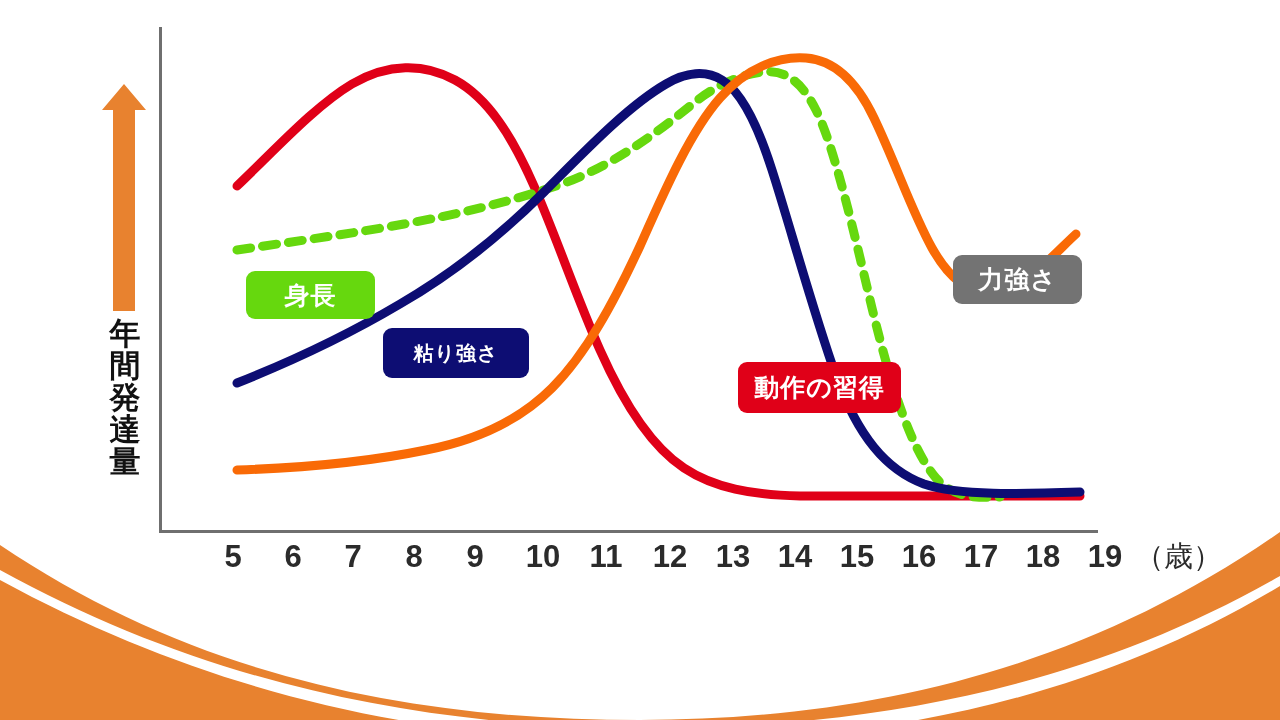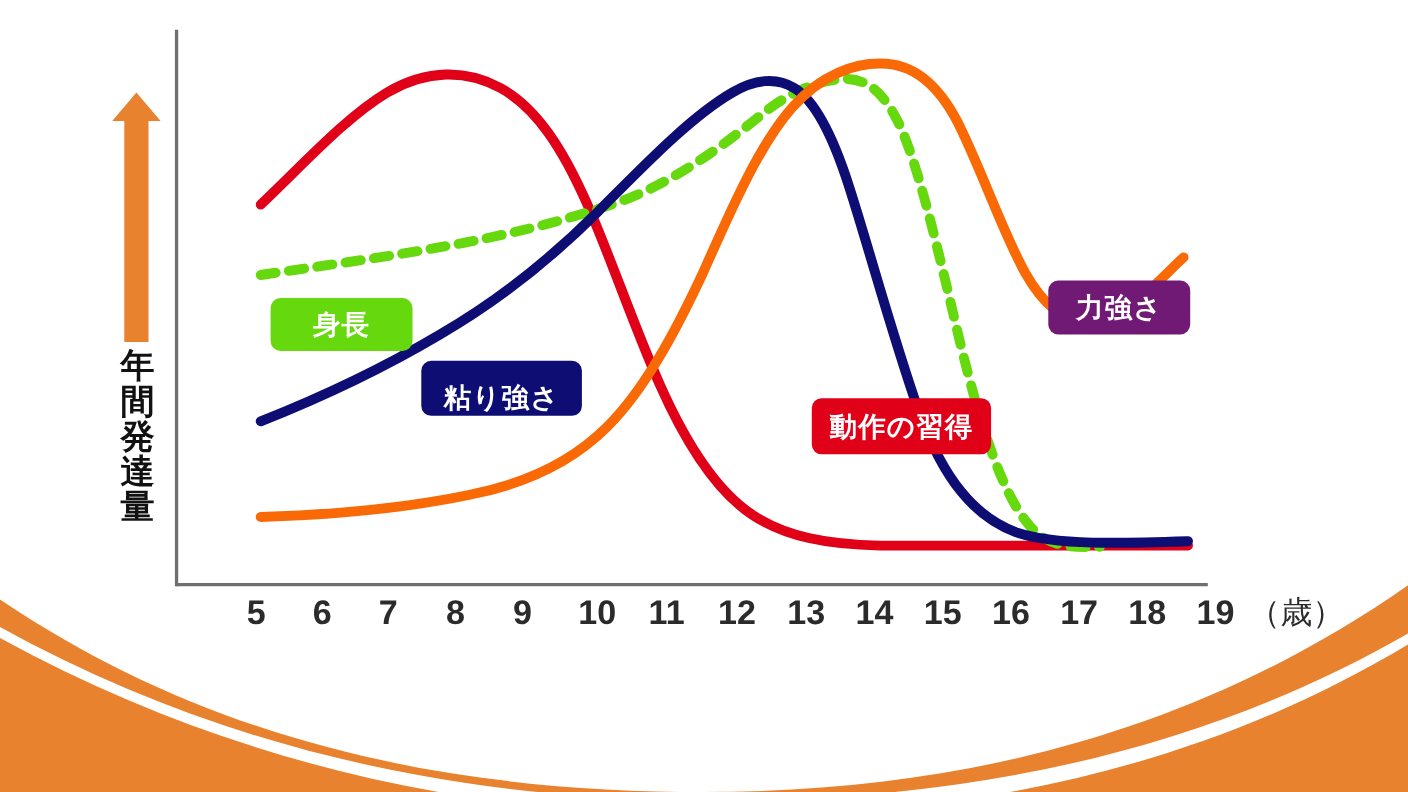--- a/index.html
+++ b/index.html
@@ -81,38 +81,37 @@
     background: #66D80E;
     font-size: 25px;
     margin-left: 25px;
   }
   #legend-endurance {
     left: 383px;
     top: 328px;
     width: 146px;
     height: 50px;
     background: #0D0D73;
-    font-size: 25px;
-    align-items: flex-end;
+    font-size: 20px;
   }
   #legend-motor {
     left: 738px;
     top: 362px;
     width: 163px;
     height: 51px;
     background: #E00018;
     font-size: 25px;
     justify-content: center;
   }
   #legend-strength {
     left: 953px;
     top: 255px;
     width: 129px;
     height: 49px;
-    background: #701a75;
+    background: #737373;
     font-size: 25px;
   }
 </style>
 </head>
 <body>
 
 <div id="slide">
 
   <svg id="chart-svg" viewBox="0 0 1280 720">
 

